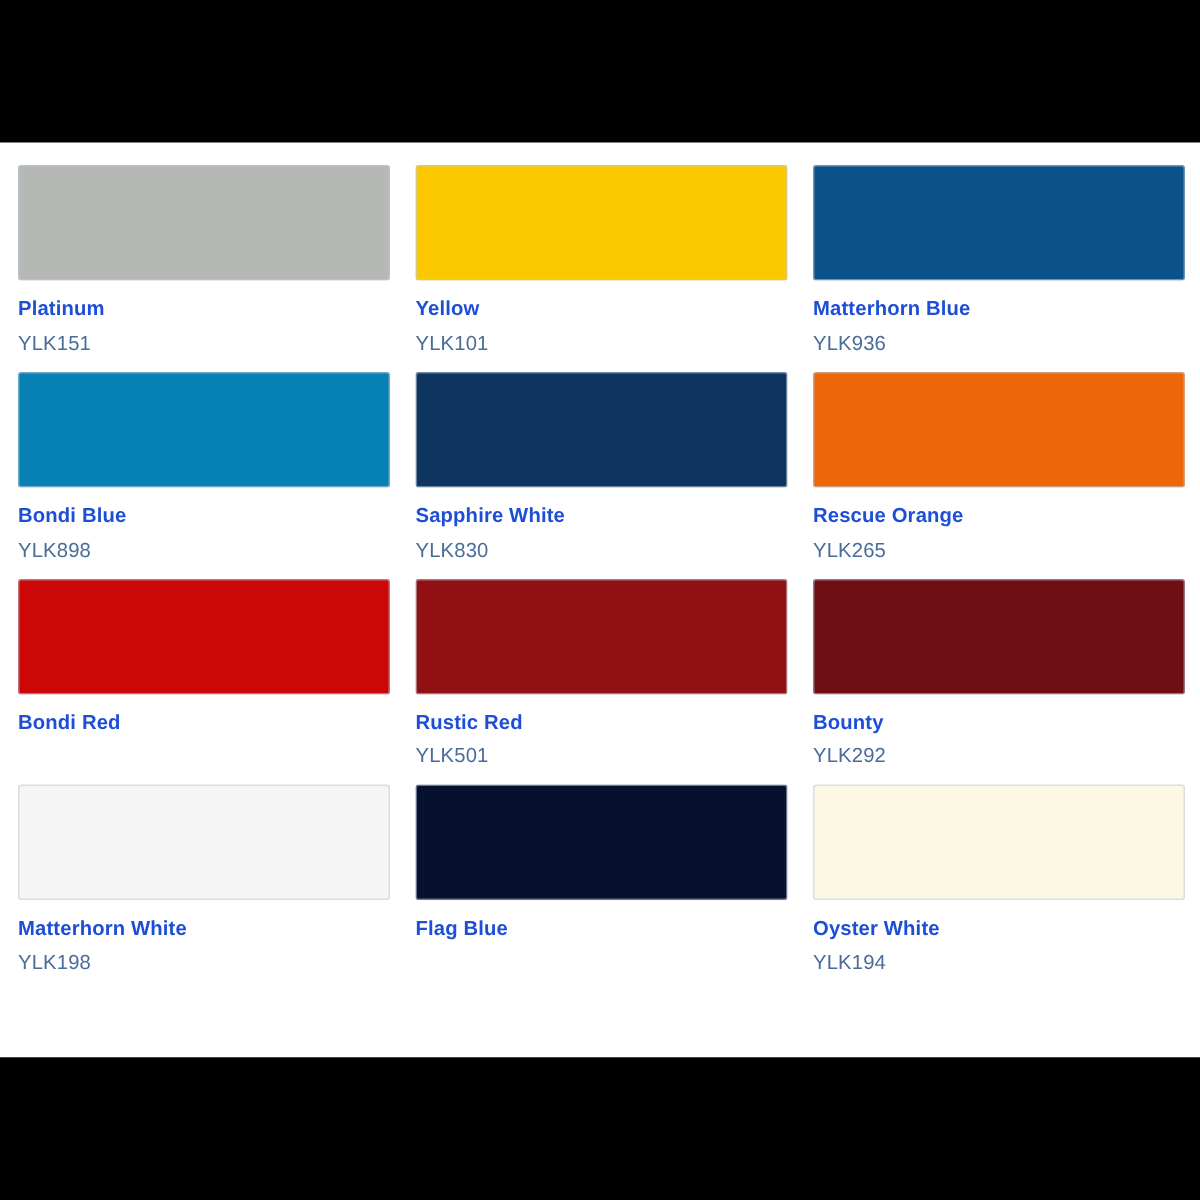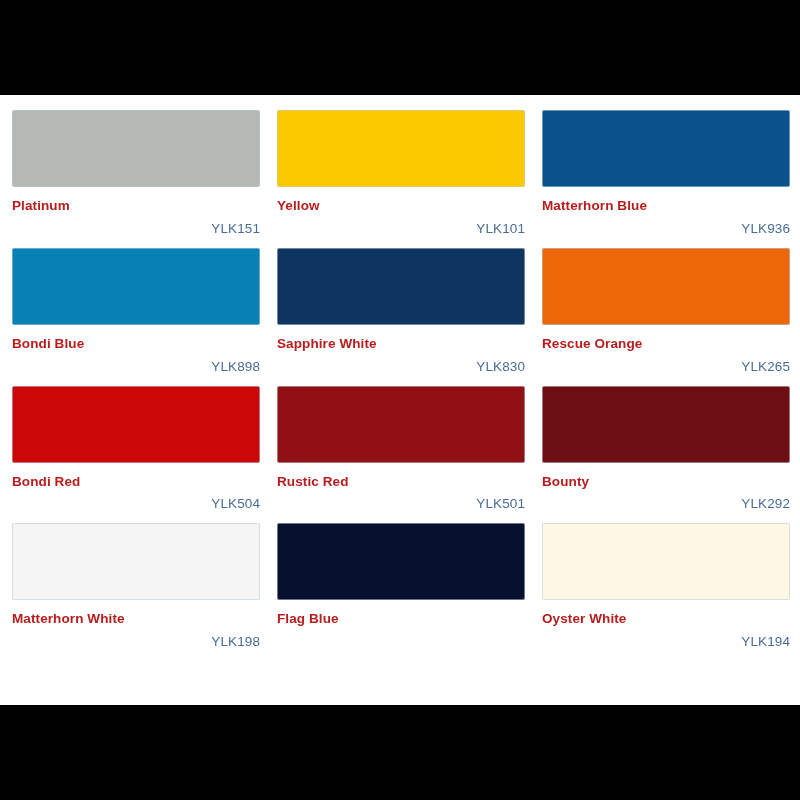--- a/index.html
+++ b/index.html
@@ -56,33 +56,32 @@
     height: 77px;
     box-sizing: border-box;
     border: 1px solid rgba(190, 203, 216, 0.55);
     border-radius: 2px;
   }
 
   .swatch-name {
     margin-top: 11px;
     font-size: 13.5px;
     font-weight: bold;
-    color: #b91c1c;
+    color: #1d4ed8;
     letter-spacing: 0.1px;
     line-height: 1.25;
   }
 
   .swatch-code {
     margin-top: 6px;
     font-size: 13.5px;
     font-weight: normal;
     color: #4A6C99;
     letter-spacing: 0.1px;
     line-height: 1.25;
-    text-align: right;
   }
 </style>
 </head>
 <body>
 
 <div id="page">
 
   <div class="letterbox letterbox-top"></div>
 
   <div id="content">
@@ -113,21 +112,20 @@
           <div class="swatch-code">YLK830</div>
         </div>
         <div class="swatch-card">
           <div class="swatch-chip" style="background: rgb(237, 102, 8);"></div>
           <div class="swatch-name">Rescue Orange</div>
           <div class="swatch-code">YLK265</div>
         </div>
         <div class="swatch-card">
           <div class="swatch-chip" style="background: rgb(204, 7, 7);"></div>
           <div class="swatch-name">Bondi Red</div>
-          <div class="swatch-code">YLK504</div>
         </div>
         <div class="swatch-card">
           <div class="swatch-chip" style="background: rgb(145, 16, 20);"></div>
           <div class="swatch-name">Rustic Red</div>
           <div class="swatch-code">YLK501</div>
         </div>
         <div class="swatch-card">
           <div class="swatch-chip" style="background: rgb(109, 15, 19);"></div>
           <div class="swatch-name">Bounty</div>
           <div class="swatch-code">YLK292</div>

